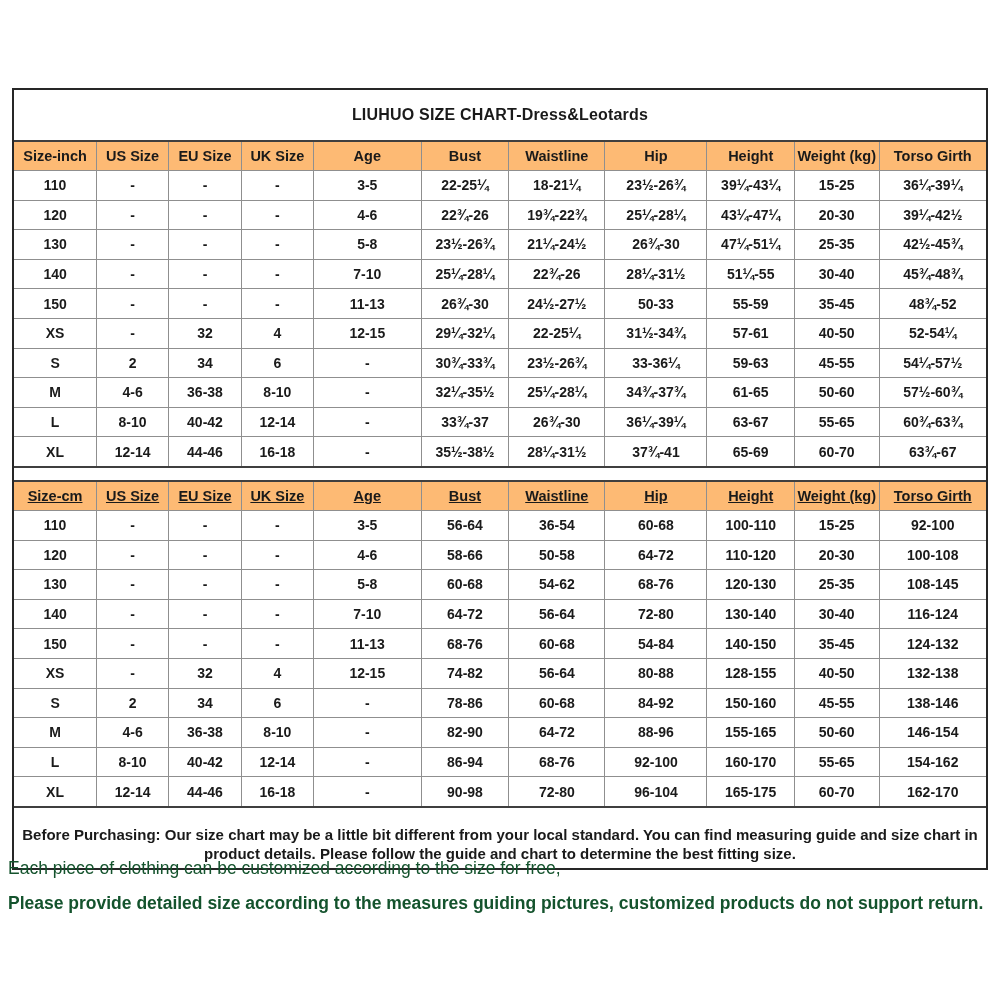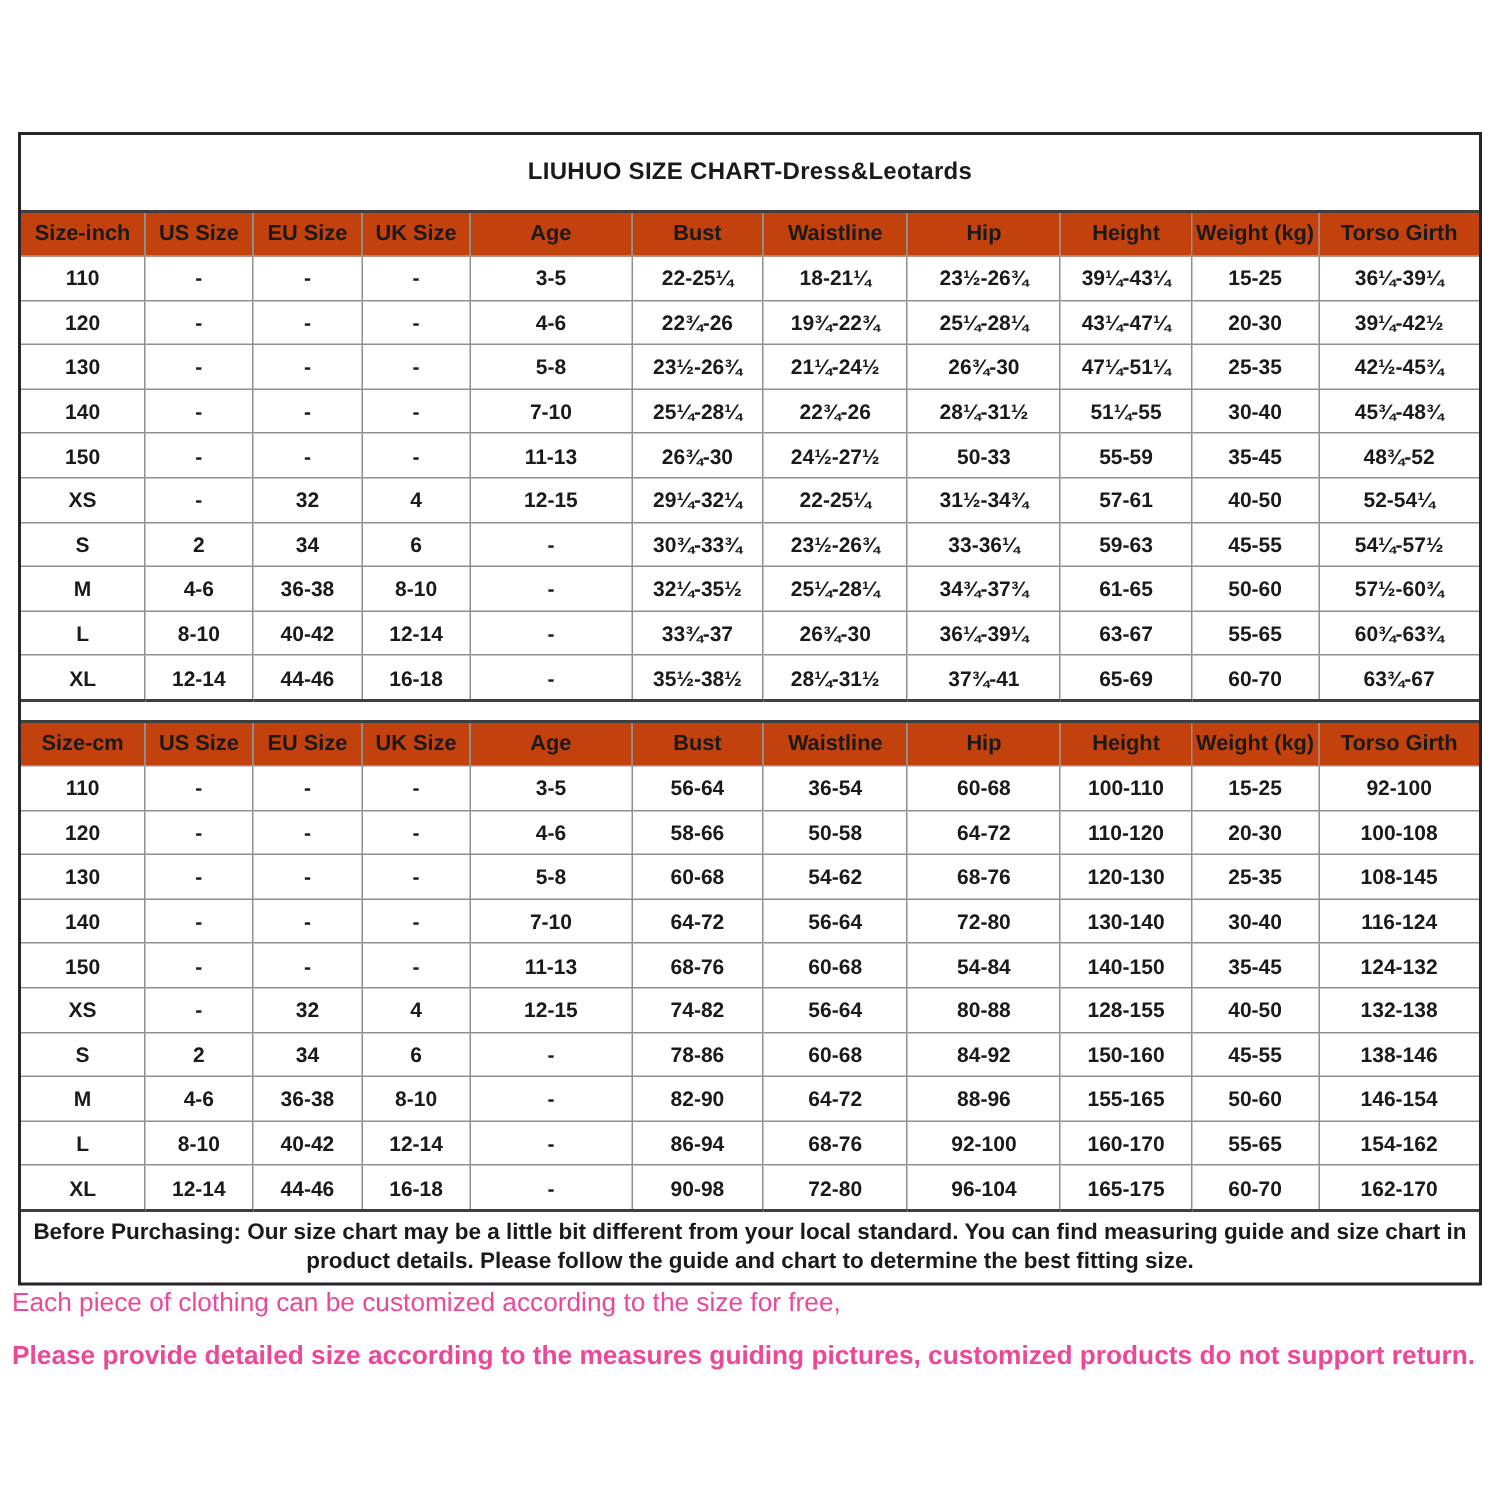--- a/index.html
+++ b/index.html
@@ -39,53 +39,53 @@
     border: 1px solid #8f8f8f;
     text-align: center;
     white-space: nowrap;
     overflow: visible;
     padding: 0;
   }
   table.size-table th {
     font-weight: 700;
     font-size: 14.5px;
     height: 28px;
-    background: #c2410c;
+    background: #fdba74;
   }
   table.size-table td {
     font-weight: 600;
     font-size: 14px;
     height: 28.6px;
   }
   table.size-table th:first-child,
   table.size-table td:first-child { border-left: none; }
   table.size-table th:last-child,
   table.size-table td:last-child { border-right: none; }
   table.size-table thead th { border-top: none; }
   #table-inch tbody tr:last-child td { border-bottom: 2px solid #3f3f3f; }
-  #table-cm thead th { border-top: none; }
+  #table-cm thead th { border-top: none; text-decoration: underline; }
   #table-cm tbody tr:last-child td { border-bottom: 2px solid #3f3f3f; }
   .table-gap {
     height: 12px;
     border-bottom: 2px solid #3f3f3f;
     background: #ffffff;
   }
   .note-row {
     text-align: center;
     font-weight: 700;
     font-size: 15px;
     line-height: 19.5px;
-    padding: 4px 4px 4px 4px;
+    padding: 17px 4px 4px 4px;
   }
   .footer-text {
     position: absolute;
     left: 8px;
     font-size: 17.5px;
     font-weight: 400;
-    color: #ec4899;
+    color: #14532d;
     white-space: nowrap;
   }
   #footer-line-1 { top: 858px; }
   #footer-line-2 { top: 893px; font-weight: bold; }
 </style>
 </head>
 <body>
 
 <div class="chart-box">
   <div class="title-row">LIUHUO SIZE CHART-Dress&amp;Leotards</div>

